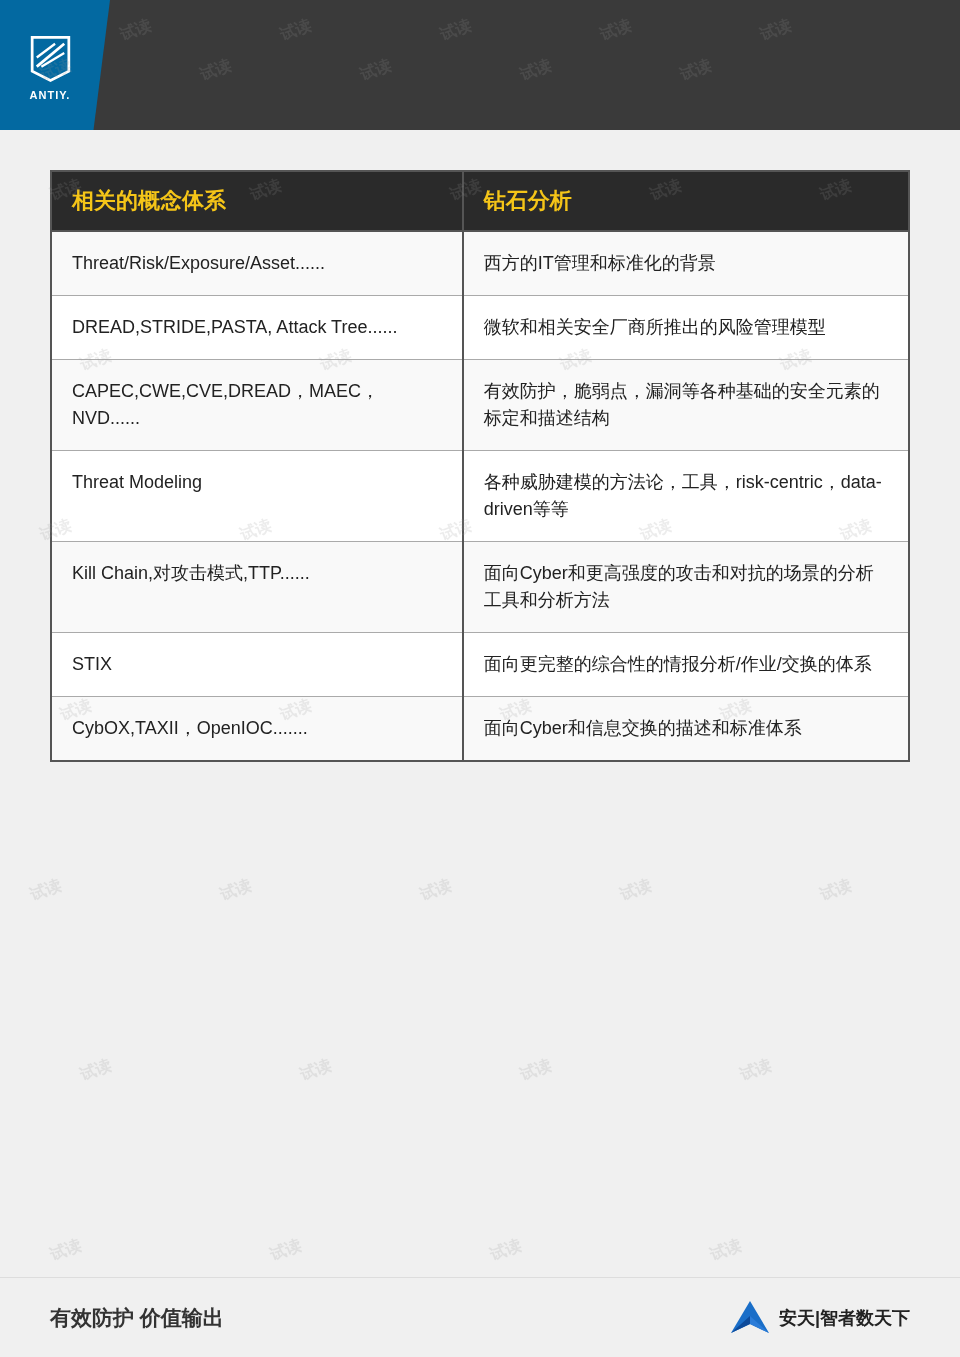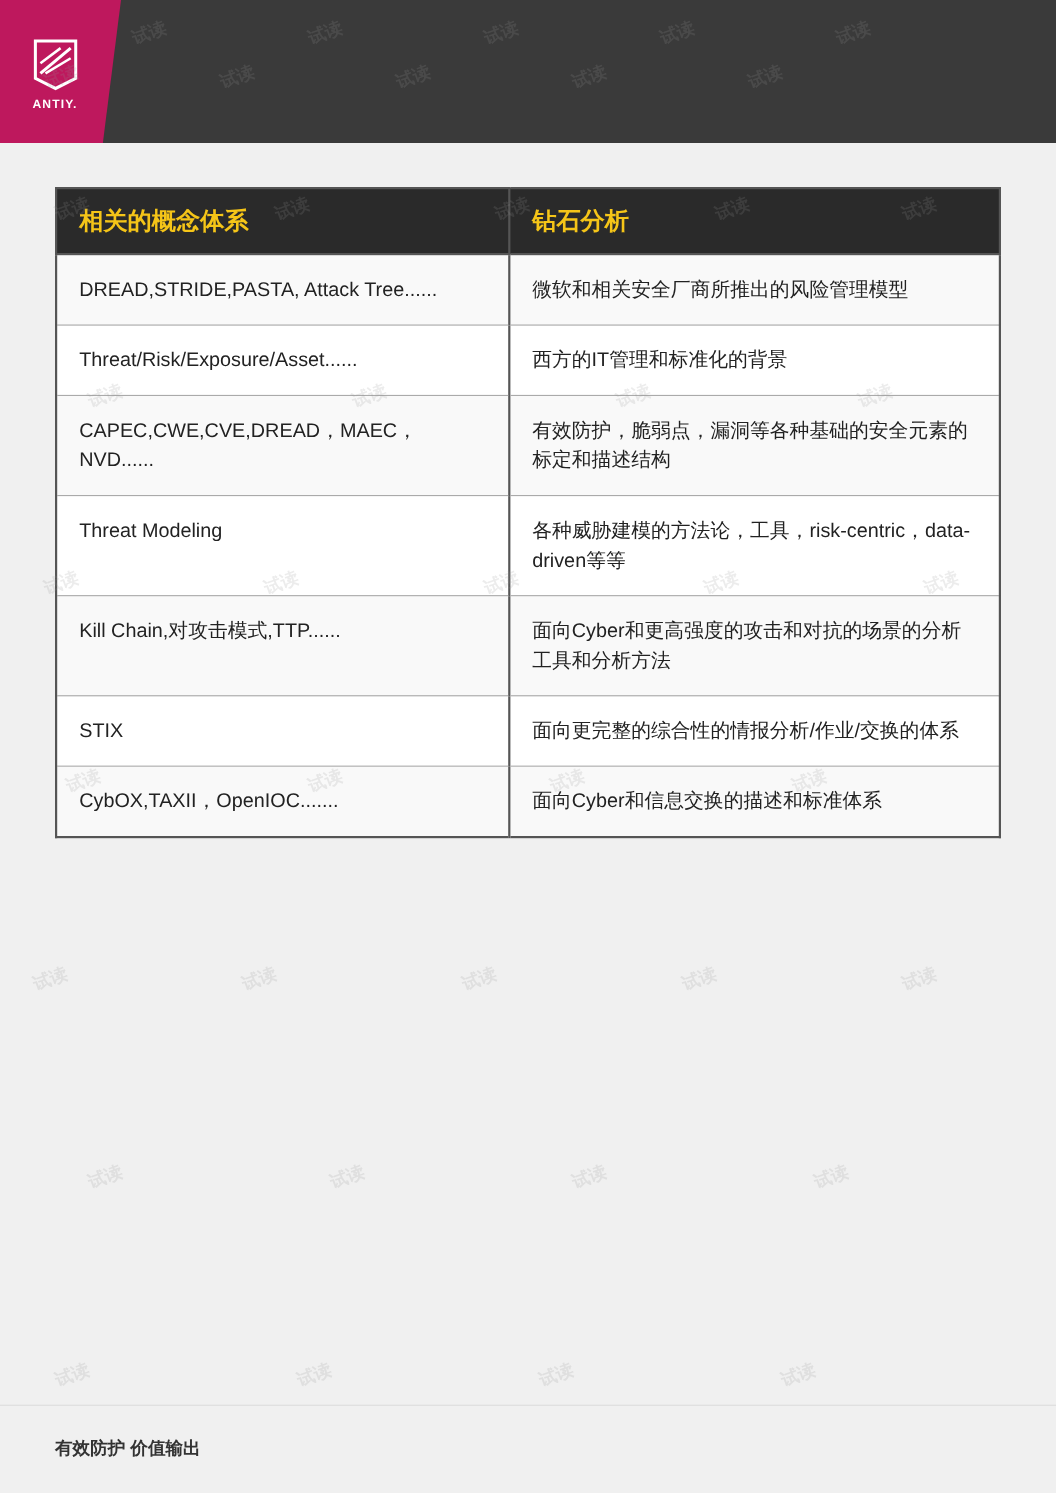--- a/index.html
+++ b/index.html
@@ -18,21 +18,21 @@
       height: 130px;
       background: #3a3a3a;
       display: flex;
       align-items: center;
       position: relative;
     }
 
     .logo-container {
       width: 110px;
       height: 130px;
-      background: #be185d;
+      background: #0369a1;
       display: flex;
       flex-direction: column;
       align-items: center;
       justify-content: center;
       flex-shrink: 0;
       clip-path: polygon(0 0, 100% 0, 85% 100%, 0 100%);
       padding-right: 10px;
     }
 
     .logo-icon {
@@ -130,21 +130,21 @@
       height: 80px;
       background: #f0f0f0;
       display: flex;
       align-items: center;
       justify-content: space-between;
       padding: 0 50px;
       border-top: 1px solid #ddd;
     }
 
     .footer-text {
-      font-size: 16px;
+      font-size: 21px;
       color: #333;
       font-weight: bold;
     }
 
     .footer-logo {
       display: flex;
       align-items: center;
     }
 
     
@@ -234,28 +234,28 @@
 <div class="main-content">
   <table class="data-table">
     <thead>
       <tr>
         <th class="left-col">相关的概念体系</th>
         <th class="right-col">钻石分析</th>
       </tr>
     </thead>
     <tbody id="table-body">
     <tr>
+          <td class="left-col">Threat/Risk/Exposure/Asset......</td>
+          <td class="right-col">西方的IT管理和标准化的背景</td>
+        </tr>
+        <tr>
           <td class="left-col">DREAD,STRIDE,PASTA, Attack Tree......</td>
           <td class="right-col">微软和相关安全厂商所推出的风险管理模型</td>
         </tr>
         <tr>
-          <td class="left-col">Threat/Risk/Exposure/Asset......</td>
-          <td class="right-col">西方的IT管理和标准化的背景</td>
-        </tr>
-        <tr>
           <td class="left-col">CAPEC,CWE,CVE,DREAD，MAEC，NVD......</td>
           <td class="right-col">有效防护，脆弱点，漏洞等各种基础的安全元素的标定和描述结构</td>
         </tr>
         <tr>
           <td class="left-col">Threat Modeling</td>
           <td class="right-col">各种威胁建模的方法论，工具，risk-centric，data-driven等等</td>
         </tr>
         <tr>
           <td class="left-col">Kill Chain,对攻击模式,TTP......</td>
           <td class="right-col">面向Cyber和更高强度的攻击和对抗的场景的分析工具和分析方法</td>
@@ -267,13 +267,22 @@
         <tr>
           <td class="left-col">CybOX,TAXII，OpenIOC.......</td>
           <td class="right-col">面向Cyber和信息交换的描述和标准体系</td>
         </tr>
       </tbody>
   </table>
 </div>
 
 <div class="footer">
   <span class="footer-text">有效防护 价值输出</span>
+  <div class="footer-logo">
+
+    <svg width="48" height="40" viewBox="0 0 48 40">
+      <polygon points="5,35 24,3 43,35 24,26" fill="#1a6ec8"></polygon>
+      <polygon points="5,35 24,18 24,26" fill="#0d4a9a"></polygon>
+      <polygon points="24,18 24,26 43,35" fill="#2b7cd8"></polygon>
+    </svg>
+    <span style="font-size:18px; color:#222; font-weight:bold; margin-left:5px;">安天|智者数天下</span>
+  </div>
 </div>
 
 </body></html>

